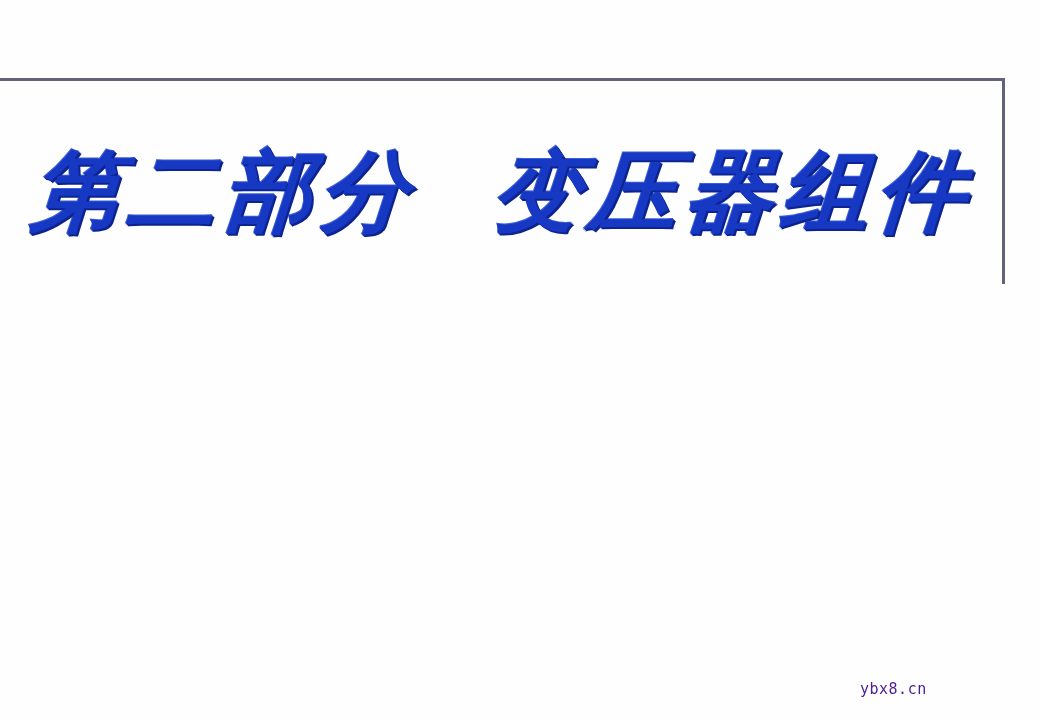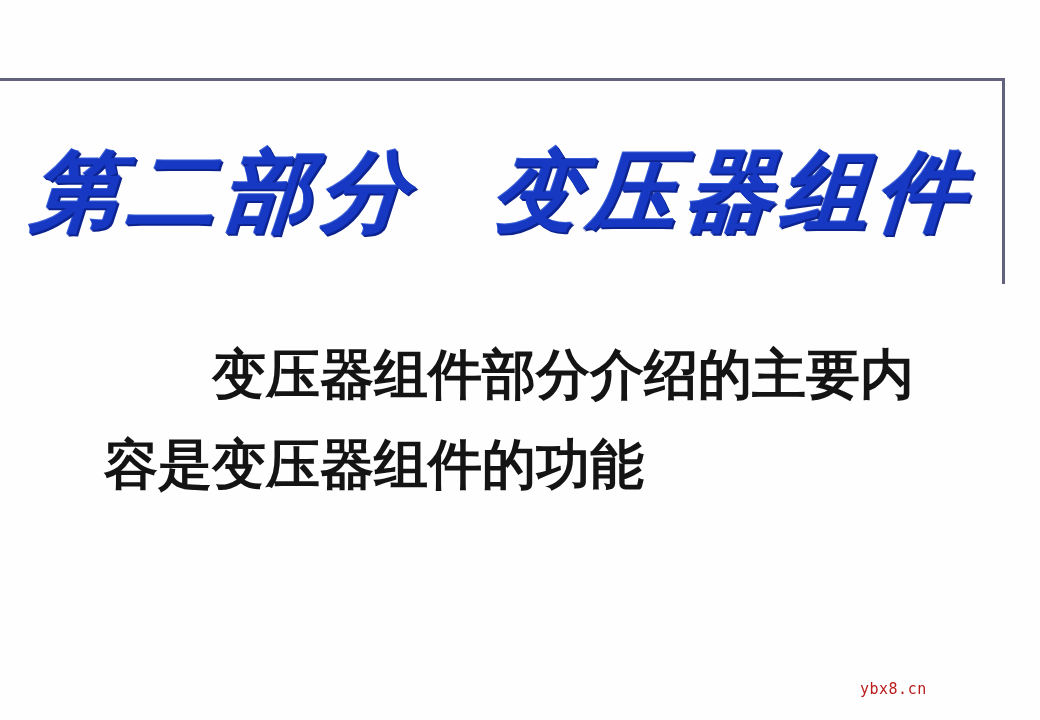--- a/index.html
+++ b/index.html
@@ -87,38 +87,34 @@
   }
 
   
   .watermark {
     position: absolute;
     left: 860px;
     top: 680px;
     font-family: "DejaVu Sans Mono", "Liberation Mono", monospace;
     font-size: 15px;
     font-weight: normal;
-    color: #b91c1c;
+    color: #4c1d95;
     letter-spacing: 0.5px;
     white-space: pre;
   }
 </style>
 </head>
 <body>
 
 <div class="slide">
 
   <div class="rule-top"></div>
 
   <div class="rule-right"></div>
 
   <div class="title-block">
     <div class="title-text">第二部分  变压器组件</div>
   </div>
 
-  <div class="body-block">
-    <div class="body-line indented">变压器组件部分介绍的主要内</div>
-    <div class="body-line">容是变压器组件的功能</div>
-  </div>
 
   <div class="watermark">ybx8.cn</div>
 
 </div>
 
 </body></html>

